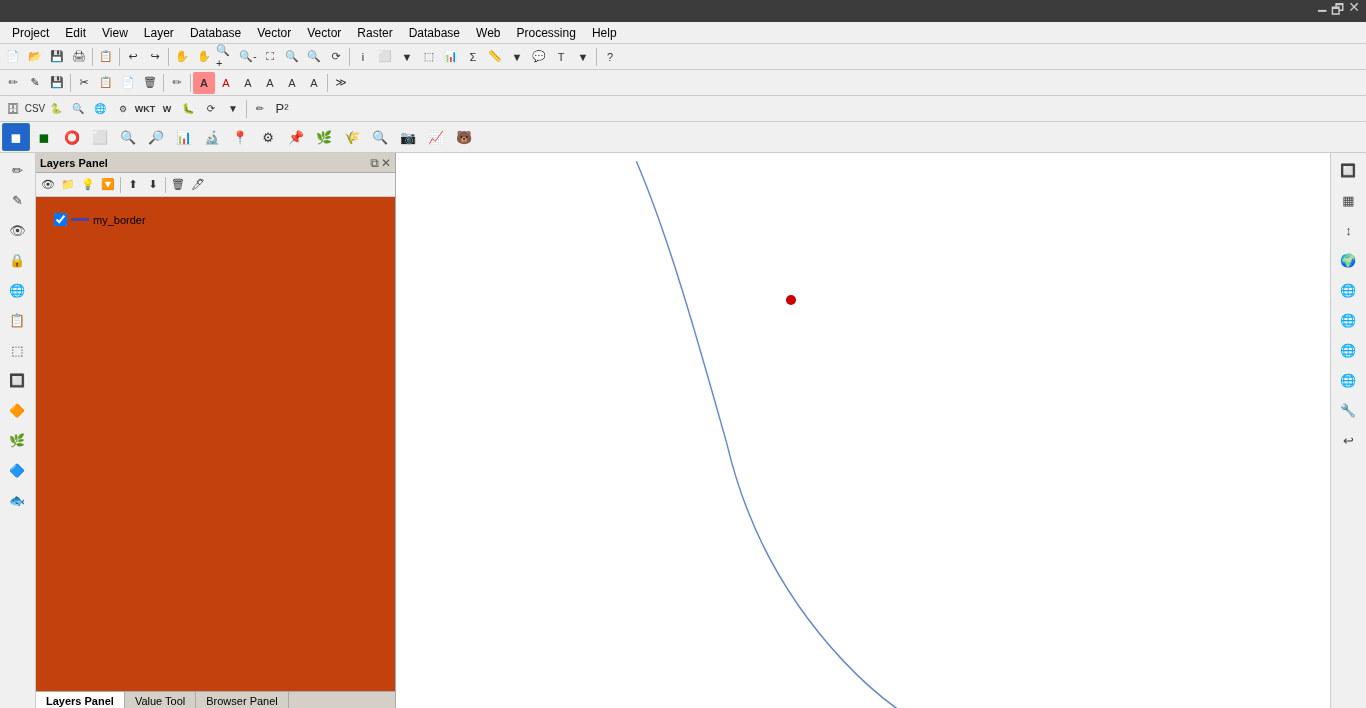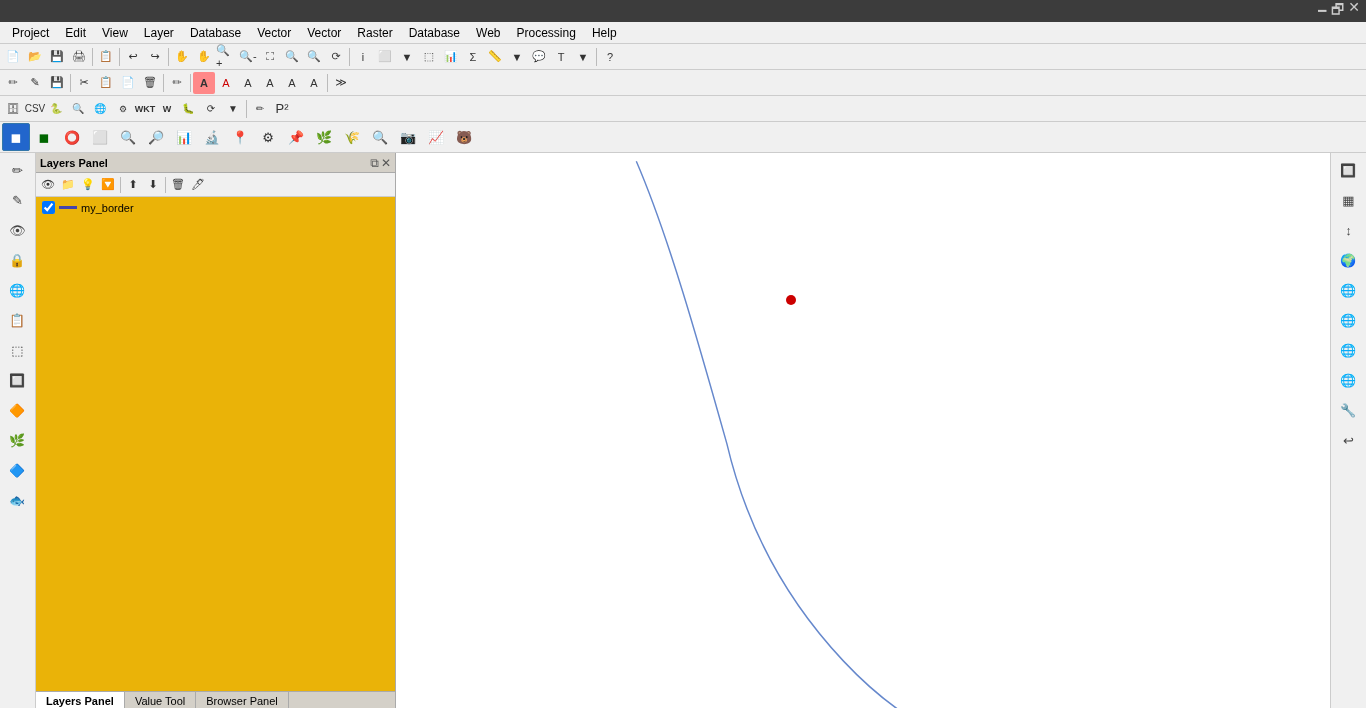--- a/index.html
+++ b/index.html
@@ -87,21 +87,21 @@
 
     #layers-toolbar {
       background: #f0f0f0; border-bottom: 1px solid #ccc; display: flex; align-items: center; padding: 1px 2px; min-height: 24px;
     }
     #layers-toolbar .tb-btn {
       width: 20px; height: 20px; display: flex; align-items: center; justify-content: center;
       cursor: pointer; border: 1px solid transparent; border-radius: 2px; font-size: 11px; color: #333;
     }
     #layers-toolbar .tb-sep { width: 1px; height: 16px; background: #bbb; margin: 0 2px; }
 
-    #layers-content { flex: 1; background: #eab308; overflow-y: auto; padding: 2px; }
+    #layers-content { flex: 1; background: #c2410c; overflow-y: auto; padding: 14px; }
     .layer-item { display: flex; align-items: center; padding: 2px 4px; cursor: pointer; }
     .layer-item .cb { margin-right: 4px; }
     .layer-icon-line { width: 18px; height: 3px; background: #4444aa; margin-right: 4px; }
     .layer-icon-point { width: 10px; height: 10px; border-radius: 50%; background: #cc0000; margin-right: 4px; flex-shrink: 0; }
     .layer-name { font-size: 11px; }
 
     
     #panel-tabs {
       display: flex; border-top: 1px solid #aaa; background: #d4d0c8; min-height: 22px;
     }

